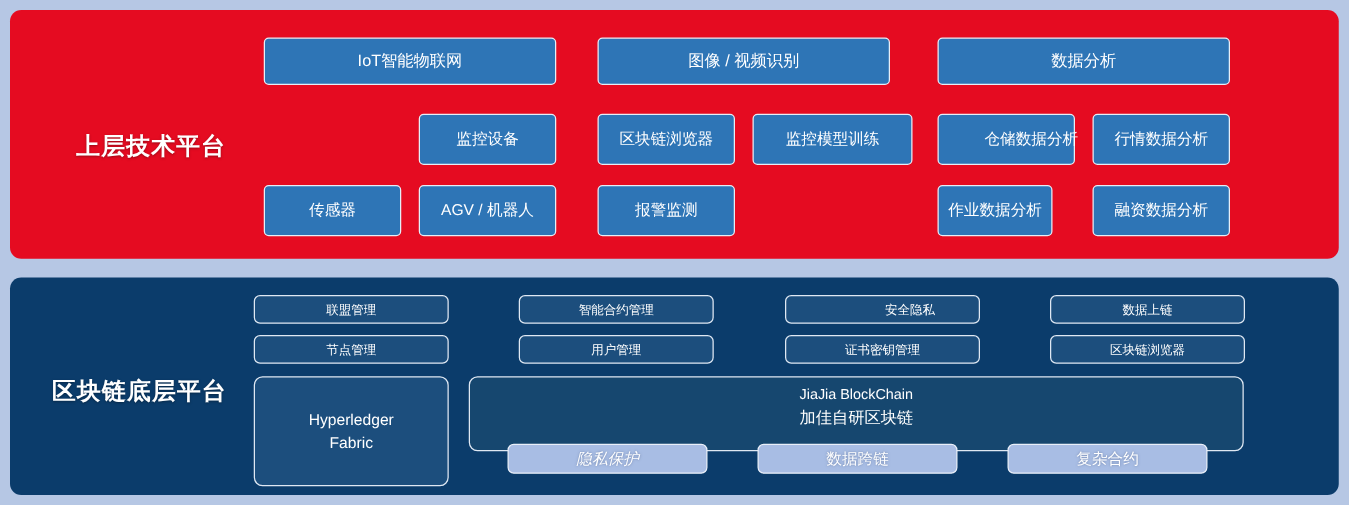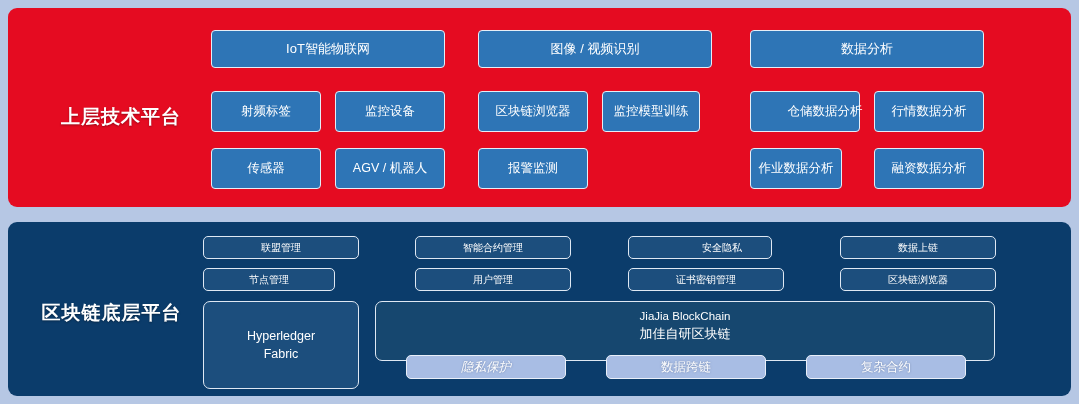--- a/index.html
+++ b/index.html
@@ -155,47 +155,46 @@
     text-shadow: 0 0 2px rgba(60,80,120,0.55);
   }
 </style>
 </head>
 <body>
 
 <div class="panel" id="red-panel">
   <div class="tier-label" id="tier-label-top">上层技术平台</div>
 
   <div class="rbox head" style="left:203px; top:22px; width:234px;">IoT智能物联网</div>
-  <div class="rbox sub" style="left:203px; top:83px; width:110px;">射频标签</div>
   <div class="rbox sub" style="left:327px; top:83px; width:110px;">监控设备</div>
   <div class="rbox sub" style="left:203px; top:140px; width:110px;">传感器</div>
   <div class="rbox sub" style="left:327px; top:140px; width:110px;">AGV / 机器人</div>
 
   <div class="rbox head" style="left:470px; top:22px; width:234px;">图像 / 视频识别</div>
   <div class="rbox sub" style="left:470px; top:83px; width:110px;">区块链浏览器</div>
-  <div class="rbox sub" style="left:594px; top:83px; width:98px;">监控模型训练</div>
+  <div class="rbox sub" style="left:594px; top:83px; width:128px;">监控模型训练</div>
   <div class="rbox sub" style="left:470px; top:140px; width:110px;">报警监测</div>
 
   <div class="rbox head" style="left:742px; top:22px; width:234px;">数据分析</div>
   <div class="rbox sub" style="left:742px; top:83px; width:110px;padding-left:40px;">仓储数据分析</div>
   <div class="rbox sub" style="left:866px; top:83px; width:110px;">行情数据分析</div>
   <div class="rbox sub" style="left:742px; top:140px; width:92px;">作业数据分析</div>
   <div class="rbox sub" style="left:866px; top:140px; width:110px;">融资数据分析</div>
 </div>
 
 <div class="panel" id="blue-panel"></div>
 
 <div class="tier-label" id="tier-label-bottom">区块链底层平台</div>
 
 <div class="bbox pillrow" style="left:203px; top:236px; width:156px;">联盟管理</div>
 <div class="bbox pillrow" style="left:415px; top:236px; width:156px;">智能合约管理</div>
-<div class="bbox pillrow" style="left:628px; top:236px; width:144px;padding-left:44px;">安全隐私</div>
+<div class="bbox pillrow" style="left:628px; top:236px; width:156px;padding-left:44px;">安全隐私</div>
 <div class="bbox pillrow" style="left:840px; top:236px; width:156px;">数据上链</div>
 
-<div class="bbox pillrow" style="left:203px; top:268px; width:132px;">节点管理</div>
+<div class="bbox pillrow" style="left:203px; top:268px; width:156px;">节点管理</div>
 <div class="bbox pillrow" style="left:415px; top:268px; width:156px;">用户管理</div>
 <div class="bbox pillrow" style="left:628px; top:268px; width:156px;">证书密钥管理</div>
 <div class="bbox pillrow" style="left:840px; top:268px; width:156px;">区块链浏览器</div>
 
 <div id="hyperledger-box">
   <span>Hyperledger</span>
   <span>Fabric</span>
 </div>
 
 <div id="jiajia-box">

